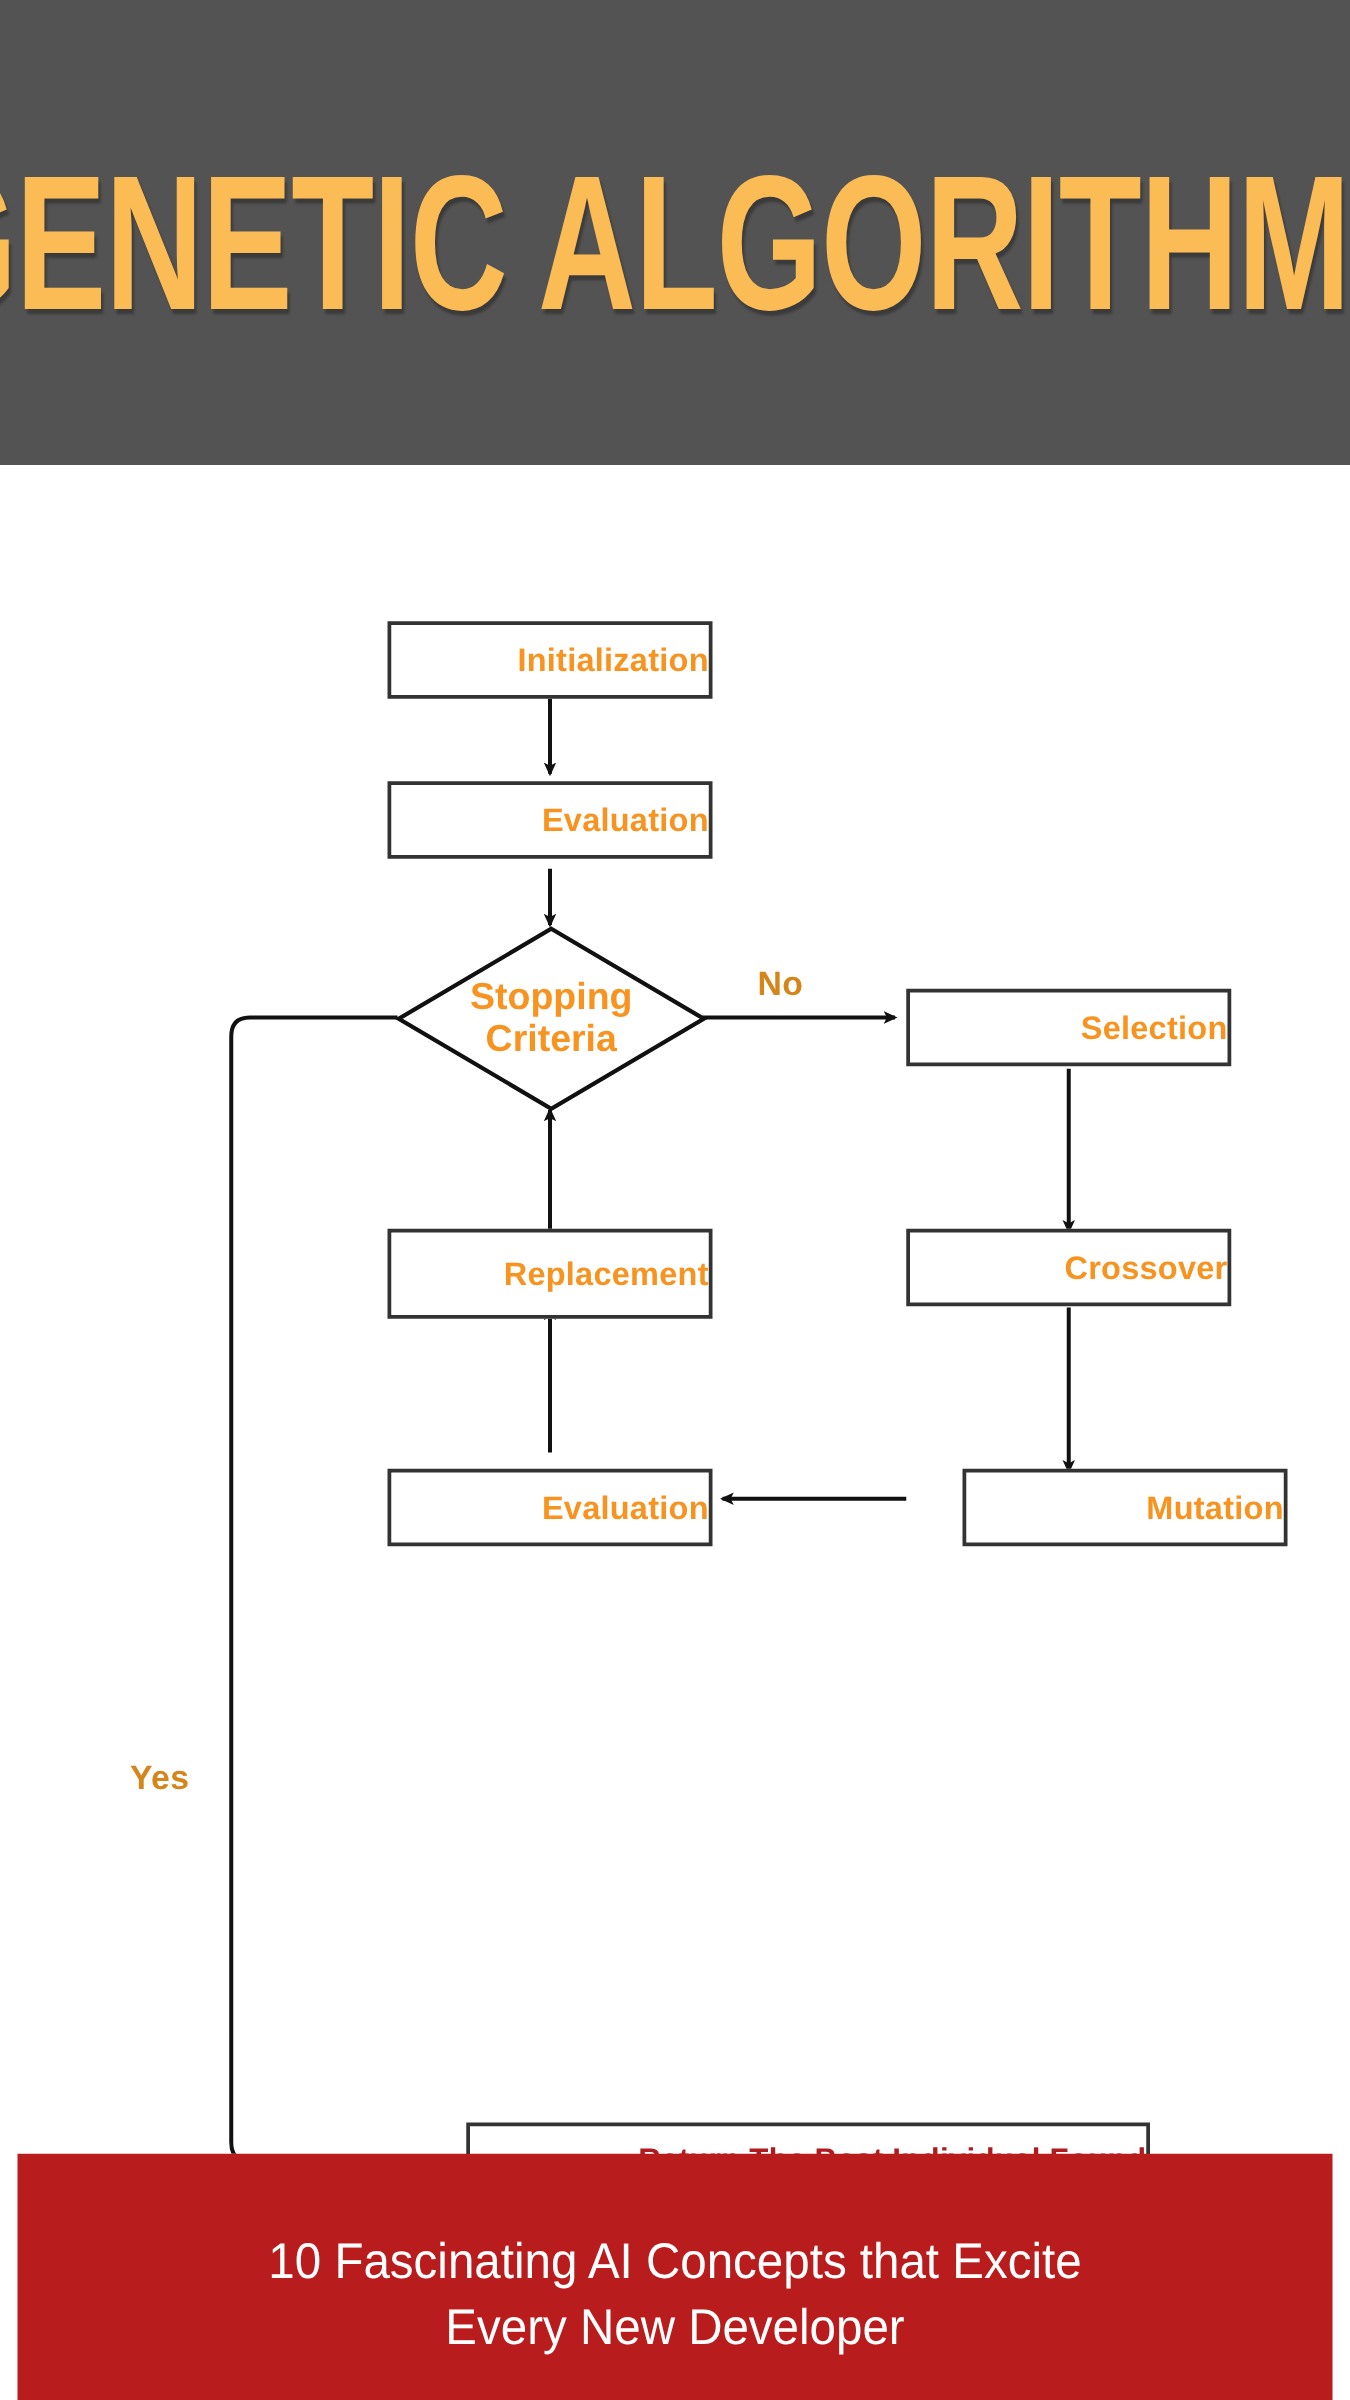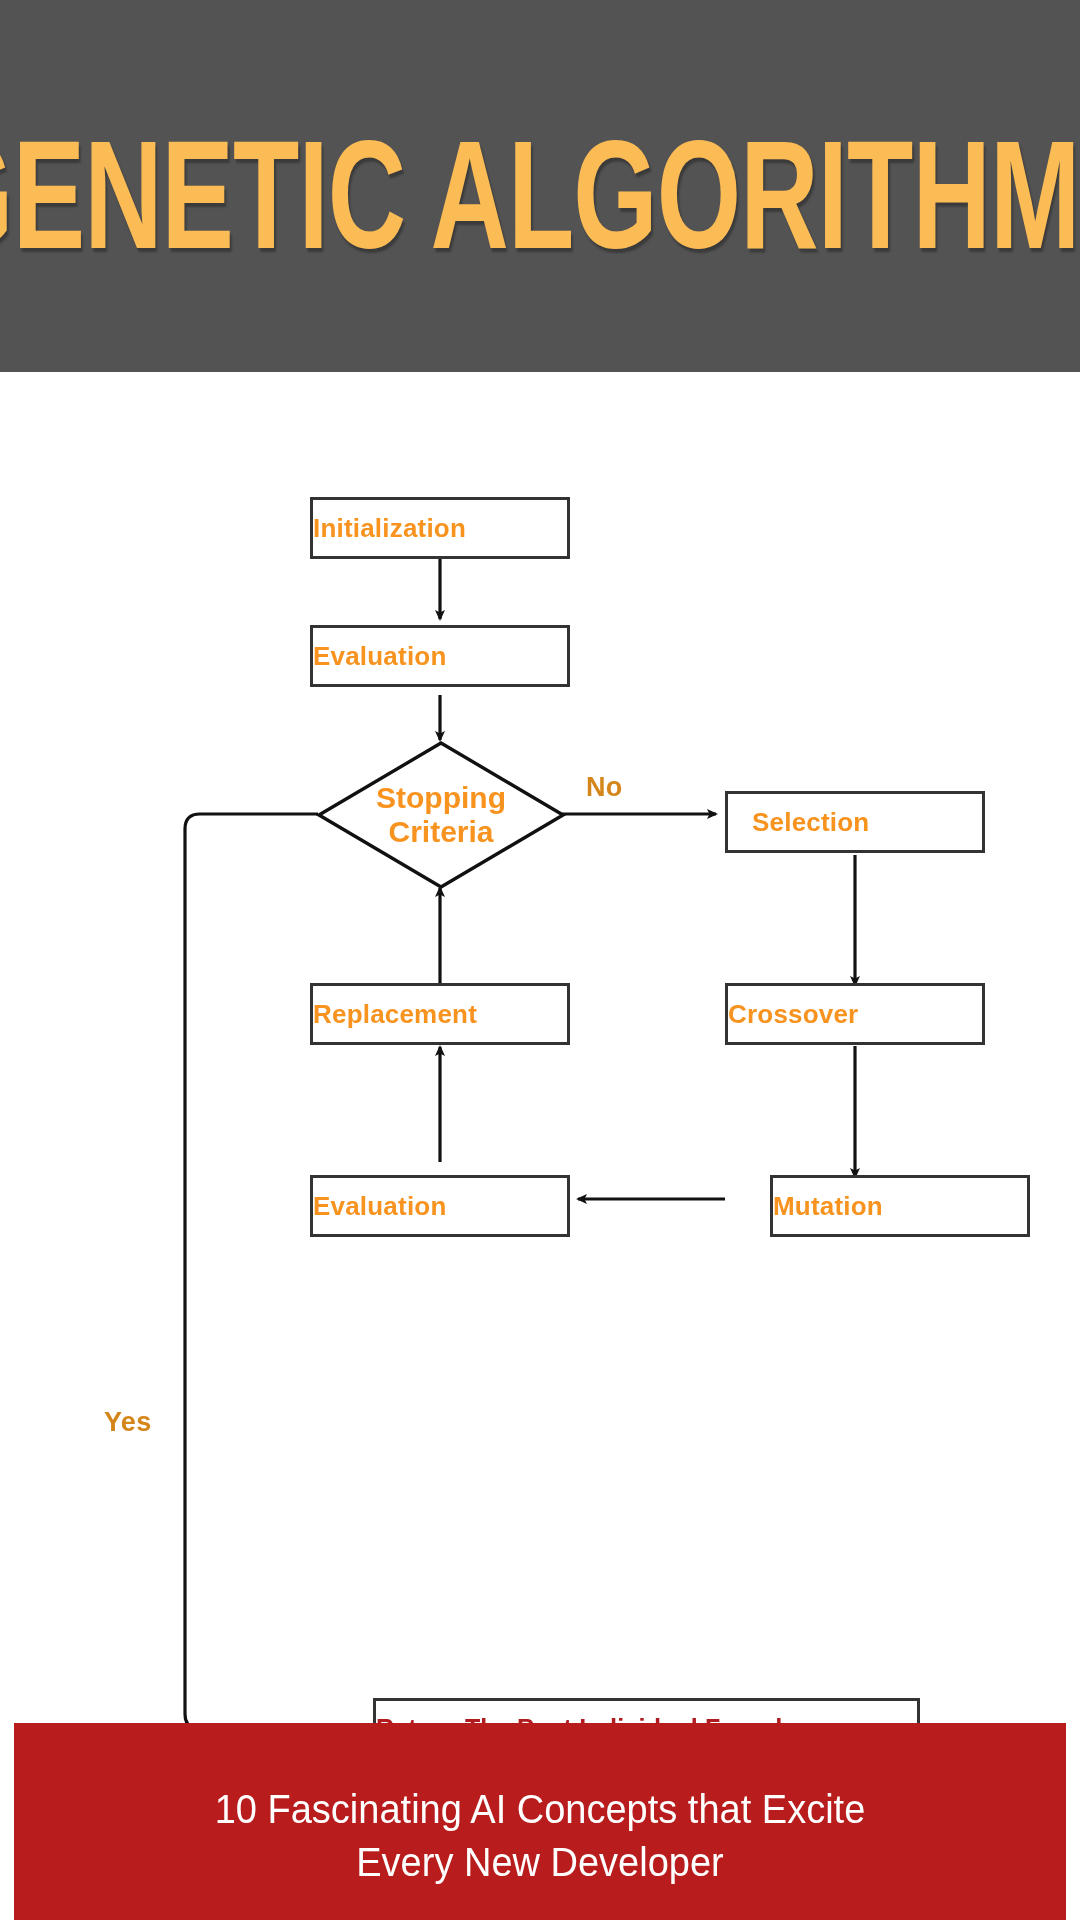--- a/index.html
+++ b/index.html
@@ -59,21 +59,21 @@
     height: 1351px;
   }
 
   
   .node {
     position: absolute;
     background: #ffffff;
     border: 3px solid #333333;
     display: flex;
     align-items: center;
-    justify-content: flex-start;
+    justify-content: flex-end;
     color: #F7931E;
     font-weight: bold;
     font-size: 26px;
     letter-spacing: 0.2px;
     text-align: center;
     line-height: 1.18;
   }
   .node-return {
     color: #B01B20;
     font-size: 25px;
@@ -209,37 +209,37 @@
     <svg style="position:absolute; left:316px; top:368px; width:250px; height:150px;" viewBox="0 0 250 150">
       <polygon points="125,3 247,75 125,147 3,75" fill="#ffffff" stroke="#111111" stroke-width="3.4"></polygon>
     </svg>
     <div class="diamond-wrap" style="left:316px; top:368px; width:250px; height:150px;">
       <div>
         <div>Stopping</div>
         <div>Criteria</div>
       </div>
     </div>
 
-    <div class="edge-label" style="left:586px; top:400px;">No</div>
+    <div class="edge-label" style="left:606px; top:400px;">No</div>
 
     <div class="edge-label" style="left:104px; top:1035px;">Yes</div>
 
     <div class="node" style="left:725px; top:419px; width:260px; height:62px;padding-left:24px;">
       <span>Selection</span>
     </div>
 
     <div class="node" style="left:725px; top:611px; width:260px; height:62px;">
       <span>Crossover</span>
     </div>
 
     <div class="node" style="left:725px; top:803px; width:260px; height:62px;margin-left:45px;">
       <span>Mutation</span>
     </div>
 
-    <div class="node" style="left:310px; top:611px; width:260px; height:62px;">
+    <div class="node" style="left:310px; top:611px; width:260px; height:72px;">
       <span>Replacement</span>
     </div>
 
     <div class="node" style="left:310px; top:803px; width:260px; height:62px;">
       <span>Evaluation</span>
     </div>
 
     <div class="node node-return" style="left:373px; top:1326px; width:547px; height:62px;">
       <span>Return The Best Individual Found</span>
     </div>

